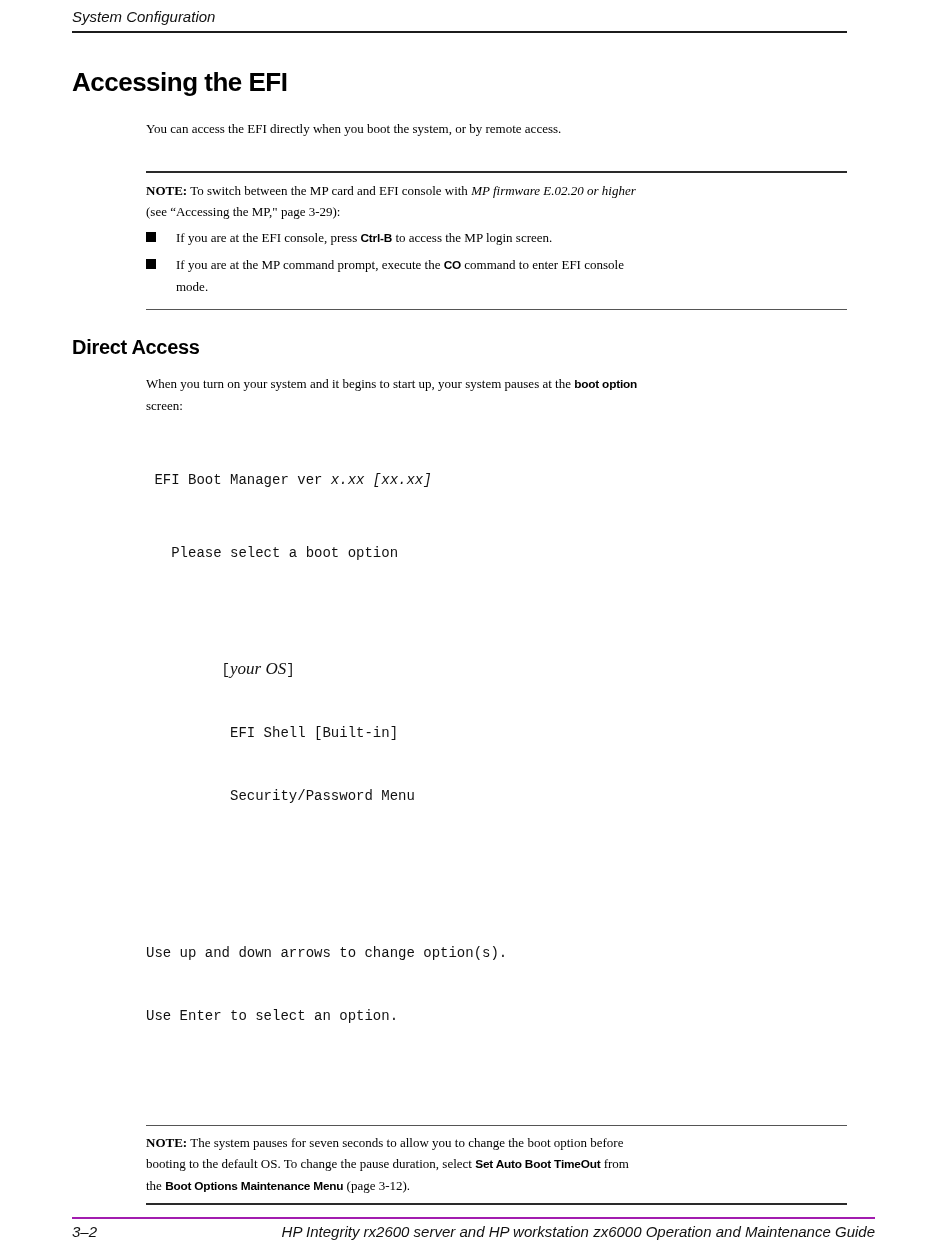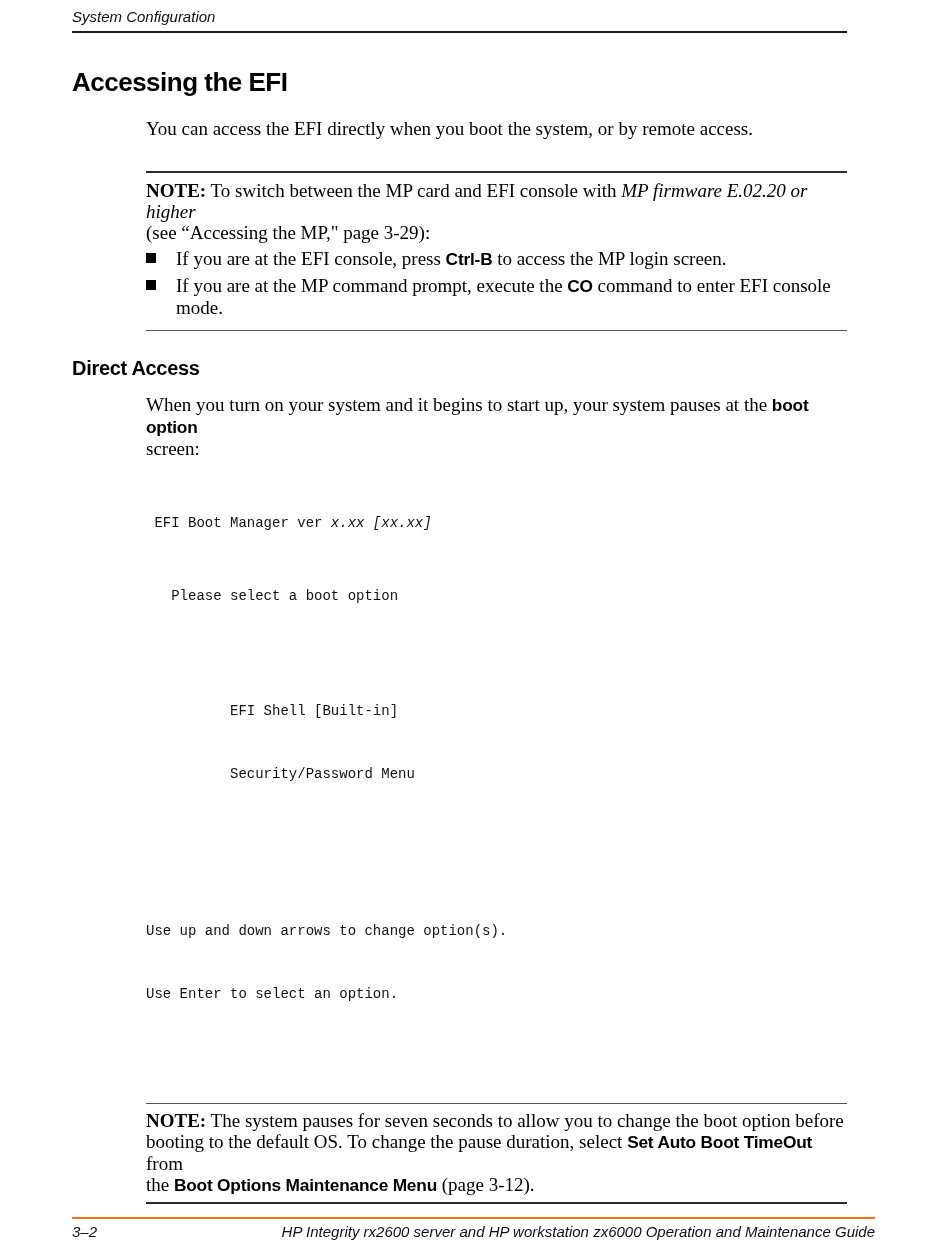--- a/index.html
+++ b/index.html
@@ -38,21 +38,21 @@
     font-family: "Liberation Sans", sans-serif;
     font-weight: 700;
     font-size: 20px;
     letter-spacing: -0.3px;
     margin-top: 26px;
     color: #000;
   }
   
   .body-col { margin-left: 74px; }
   p.serif, .note-line, .bullet-text {
-    font-size: 19px;
+    font-size: 13px;
     line-height: 21px;
   }
   .intro { margin-top: 20px; }
   
   .note { margin-top: 32px; }
   .note-rule-heavy { border-top: 2px solid #2a2a2a; }
   .note-rule-light { border-top: 1px solid #555; }
   .note-body { padding: 7px 0 12px 0; }
   .note-label { font-weight: 700; }
   .it { font-style: italic; }
@@ -89,21 +89,21 @@
     font-style: italic;
     font-size: 17px;
   }
   .note2 { margin-top: 14px; }
   .note2 .note-body { padding: 6px 0 6px 0; }
   
   .footer {
     position: absolute;
     left: 72px; right: 75px;
     top: 1217px;
-    border-top: 2px solid #f97316;
+    border-top: 2px solid #a21caf;
     padding-top: 4px;
     display: flex;
     justify-content: space-between;
     font-family: "Liberation Sans", sans-serif;
     font-style: italic;
     font-size: 15px;
     color: #111;
     gap: 40px;
   }
 </style>
@@ -147,20 +147,21 @@
   <div class="body-col">
     <p class="serif da-para">
       <span>When you turn on your system and it begins to start up, your system pauses at the </span><span class="b-sans">boot option</span><br>
       <span>screen:</span>
     </p>
 
     <div class="code-block">
       <div class="code-group"><span> EFI Boot Manager ver </span><span class="code-var">x.xx [xx.xx]</span></div>
       <div class="code-group">   Please select a boot option</div>
       <div class="code-group">
+        <div><span>         [</span><span class="code-os">your OS</span><span>]</span></div>
         <div>          EFI Shell [Built-in]</div>
         <div>          Security/Password Menu</div>
       </div>
       <div class="code-group">
         <div>Use up and down arrows to change option(s).</div>
         <div>Use Enter to select an option.</div>
       </div>
     </div>
 
     <div class="note note2">

